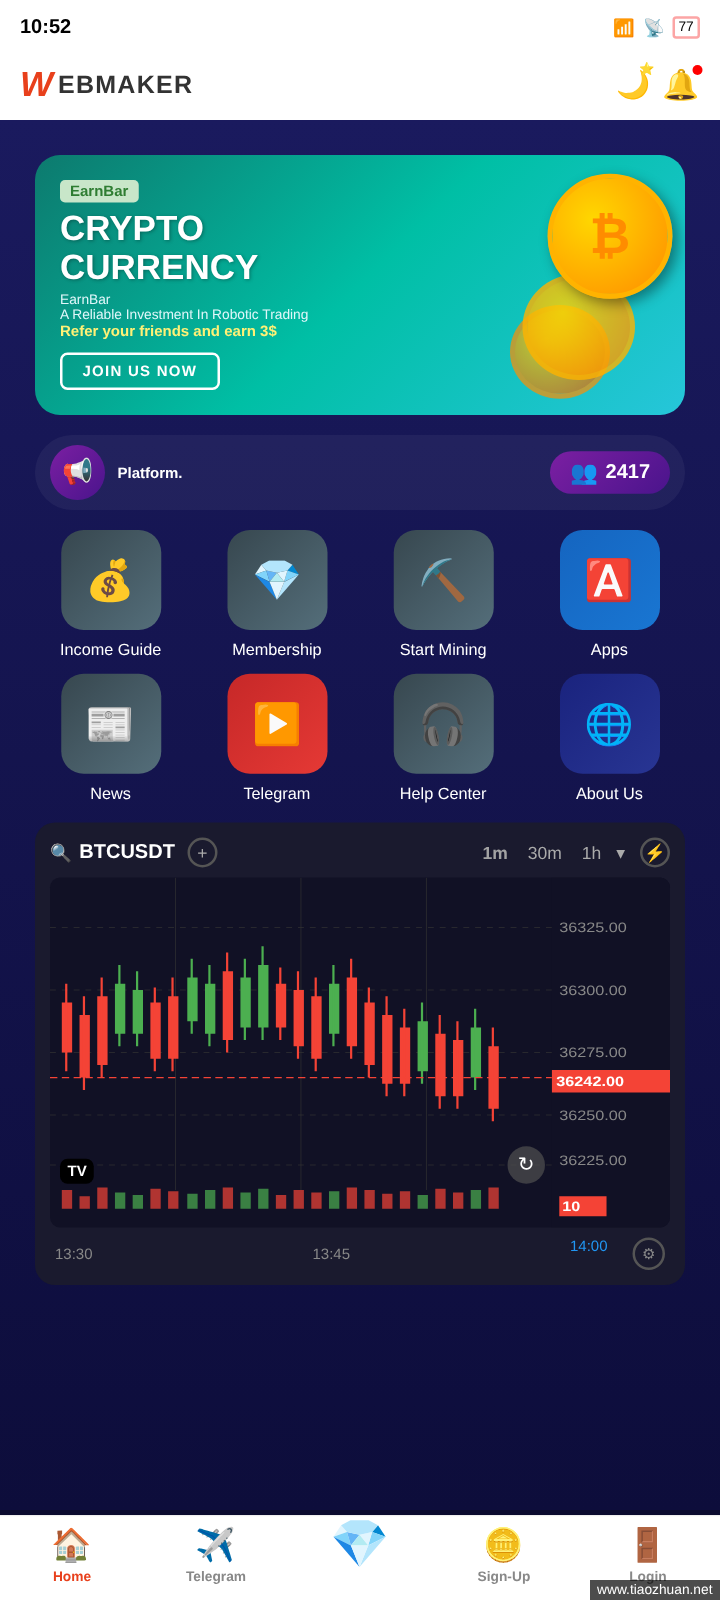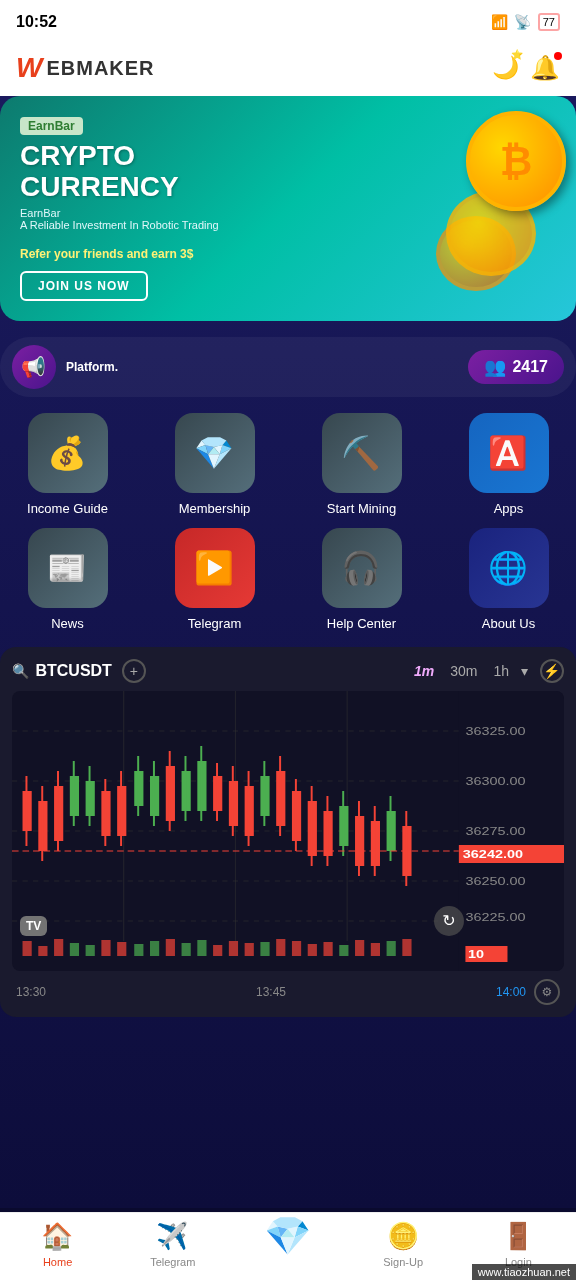--- a/index.html
+++ b/index.html
@@ -88,21 +88,21 @@
       width: 8px;
       height: 8px;
       background: red;
       border-radius: 50%;
     }
 
     
     .main {
       background: linear-gradient(180deg, #1a1a5e 0%, #0d0d3b 100%);
       min-height: calc(1280px - 44px - 64px - 60px);
-      padding: 0;
+      padding: 28px;
     }
 
     
     .banner {
       background: linear-gradient(135deg, #0d7a6e 0%, #00bfa5 50%, #26c6da 100%);
       border-radius: 20px;
       padding: 20px;
       margin-bottom: 16px;
       position: relative;
       overflow: hidden;
@@ -127,21 +127,21 @@
       text-shadow: 1px 1px 3px rgba(0,0,0,0.3);
     }
     .banner-subtitle {
       color: #e0f7fa;
       font-size: 11px;
       margin-top: 4px;
     }
     .banner-refer {
       color: #fff176;
       font-size: 12px;
-      margin-top: 16px;
+      margin-top: 0;
       font-weight: bold;
     }
     .banner-btn {
       background: transparent;
       border: 2px solid #fff;
       color: #fff;
       padding: 6px 16px;
       border-radius: 6px;
       font-size: 12px;
       font-weight: bold;
@@ -319,23 +319,22 @@
       margin-left: auto;
       align-items: center;
     }
     .timeframe-btn {
       color: #aaa;
       font-size: 14px;
       cursor: pointer;
       padding: 2px 4px;
     }
     .timeframe-btn.active {
-      color: #f0abfc;
-      font-weight: bold;
-      font-style: italic;
+      color: #a3a3a3;
+      font-weight: bold;
     }
     .chart-more {
       display: flex;
       align-items: center;
       gap: 2px;
       color: #aaa;
       font-size: 14px;
     }
     .chart-area {
       position: relative;
@@ -369,21 +368,21 @@
       align-items: center;
       justify-content: center;
       color: #888;
       font-size: 12px;
       cursor: pointer;
     }
     .tradingview-logo {
       position: absolute;
       left: 8px;
       bottom: 35px;
-      background: #737373;
+      background: #000000;
       border-radius: 6px;
       padding: 3px 6px;
       font-size: 12px;
       color: #fff;
       font-weight: bold;
     }
     .refresh-btn {
       position: absolute;
       right: 100px;
       bottom: 35px;
@@ -417,20 +416,21 @@
       flex-direction: column;
       align-items: center;
       gap: 4px;
       cursor: pointer;
       min-width: 60px;
     }
     .nav-icon { font-size: 26px; }
     .nav-label {
       font-size: 11px;
       color: #888;
+      font-weight: bold;
     }
     .nav-label.active { color: #e8401c; }
     .nav-diamond {
       font-size: 34px;
       margin-top: -10px;
     }
 
     
     .watermark {
       position: fixed;
@@ -670,21 +670,21 @@
       </svg>
       
       <div class="tradingview-logo">TV</div>
       
       <div class="refresh-btn">↻</div>
     </div>
 
     <div class="chart-footer">
       <span class="chart-time">13:30</span>
       <span class="chart-time">13:45</span>
-      <div style="display:flex;align-items:center;gap:8px">
+      <div style="display:flex;gap:20px">
         <span class="chart-time" style="color:#2196f3">14:00</span>
         <div class="chart-settings-icon">⚙</div>
       </div>
     </div>
   </div>
 
 </div>
 
 <div class="bottom-nav" id="bottom-nav">
 <div class="nav-item">

